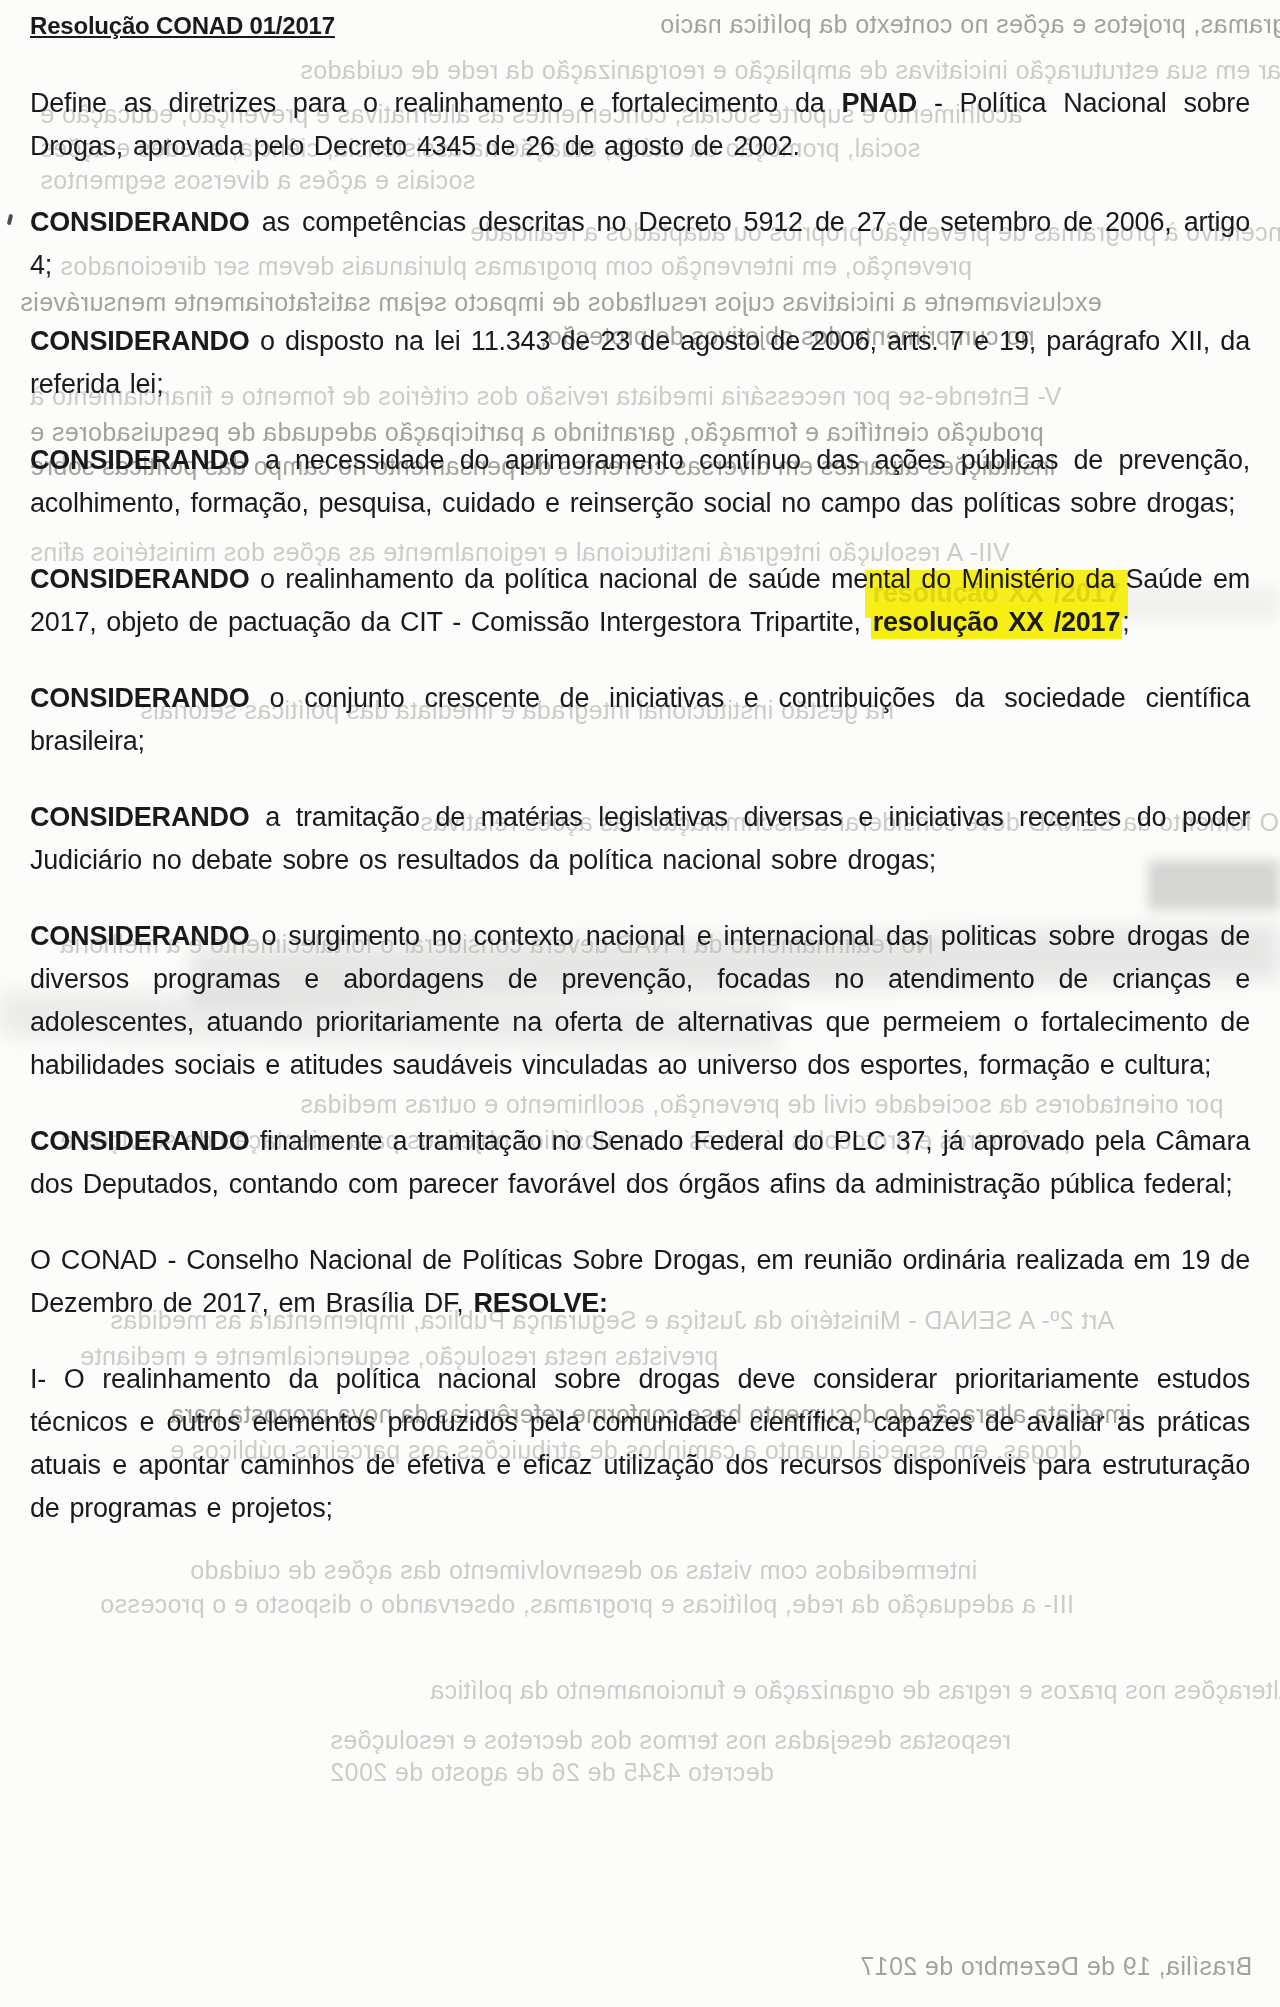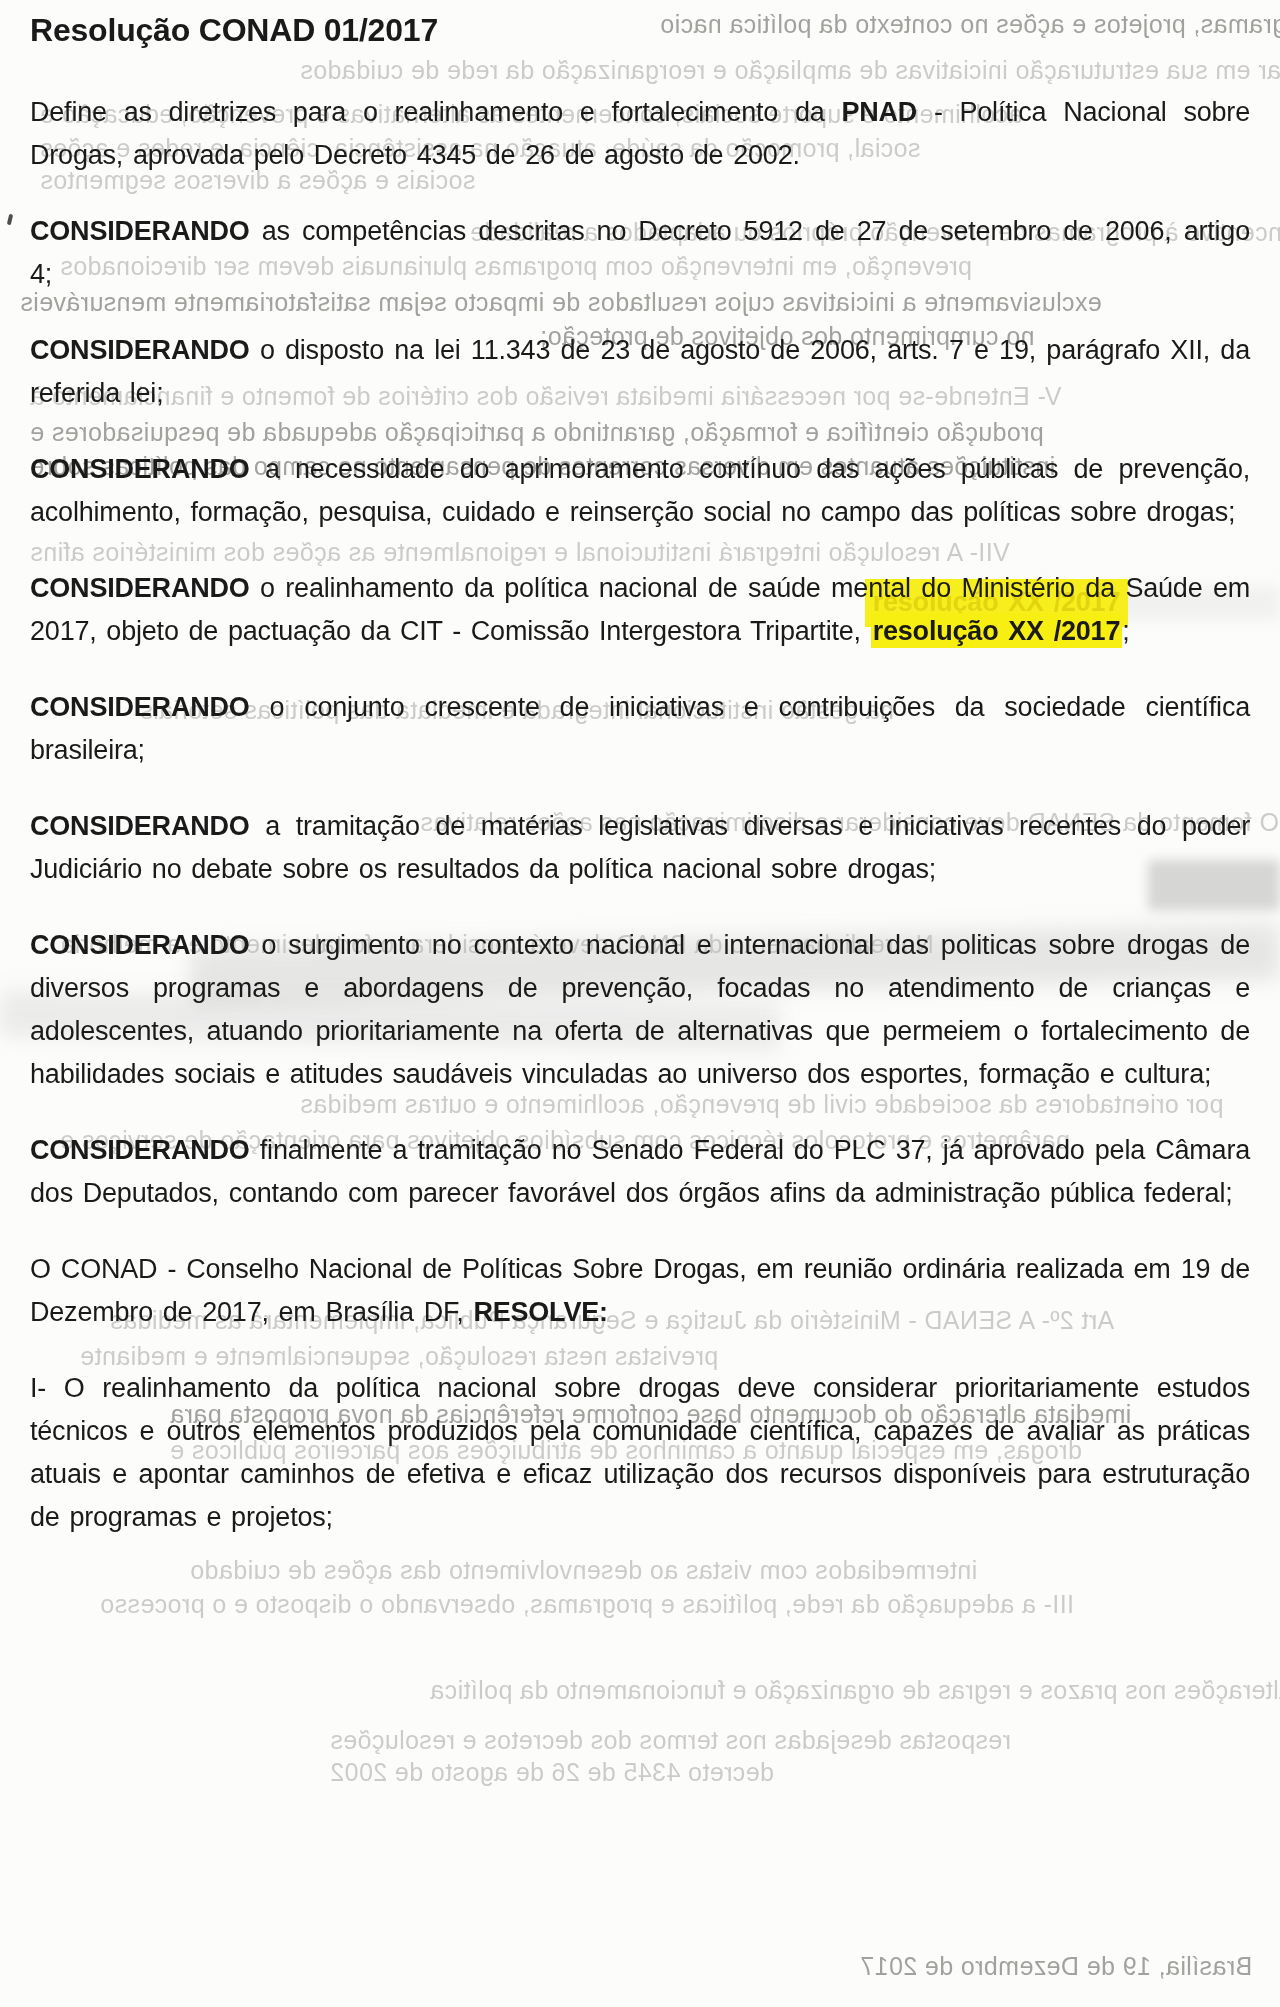--- a/index.html
+++ b/index.html
@@ -12,21 +12,21 @@
   .bleed.dark{color:#9a9a97;opacity:0.92;}
   
   .smudge{position:absolute;pointer-events:none;}
   .smudge-1{left:190px;top:936px;width:1090px;height:56px;background:rgba(118,118,115,0.16);filter:blur(10px);transform:rotate(-1.3deg);}
   .smudge-2{left:0;top:998px;width:780px;height:46px;background:rgba(118,118,115,0.12);filter:blur(10px);transform:rotate(1.1deg);}
   .smudge-3{left:1148px;top:860px;width:132px;height:50px;background:rgba(105,105,102,0.26);filter:blur(6px);}
   .smudge-4{left:1040px;top:586px;width:240px;height:34px;background:rgba(150,150,146,0.10);filter:blur(7px);}
   .speck{position:absolute;left:8px;top:214px;width:4px;height:11px;background:#4d4d4d;border-radius:2px;transform:rotate(14deg);}
   
   .content{position:relative;z-index:2;padding:6px 30px 0 30px;}
-  .title{font-size:32px;font-weight:700;margin:6px 0 42px 0;letter-spacing:-0.2px;}
+  .title{font-size:24px;font-weight:700;margin:6px 0 42px 0;letter-spacing:-0.2px;text-decoration:underline;}
   .para{font-size:27px;line-height:43px;margin:0 0 33px 0;text-align:justify;word-spacing:2.5px;letter-spacing:-0.2px;}
   .para b{font-weight:700;}
   
   .hl-wrap{position:relative;white-space:nowrap;font-weight:bold;}
   .hl{background:var(--hl,#f7ee12);padding:3px 2px 2px 2px;}
   .hl-ghost{position:absolute;left:-6px;top:-37px;background:var(--hl,#f7ee12);color:#e2d303;
             padding:2px 8px 3px 8px;white-space:nowrap;z-index:-1;opacity:0.95;filter:blur(0.4px);}
 </style>
 </head>
 <body>

